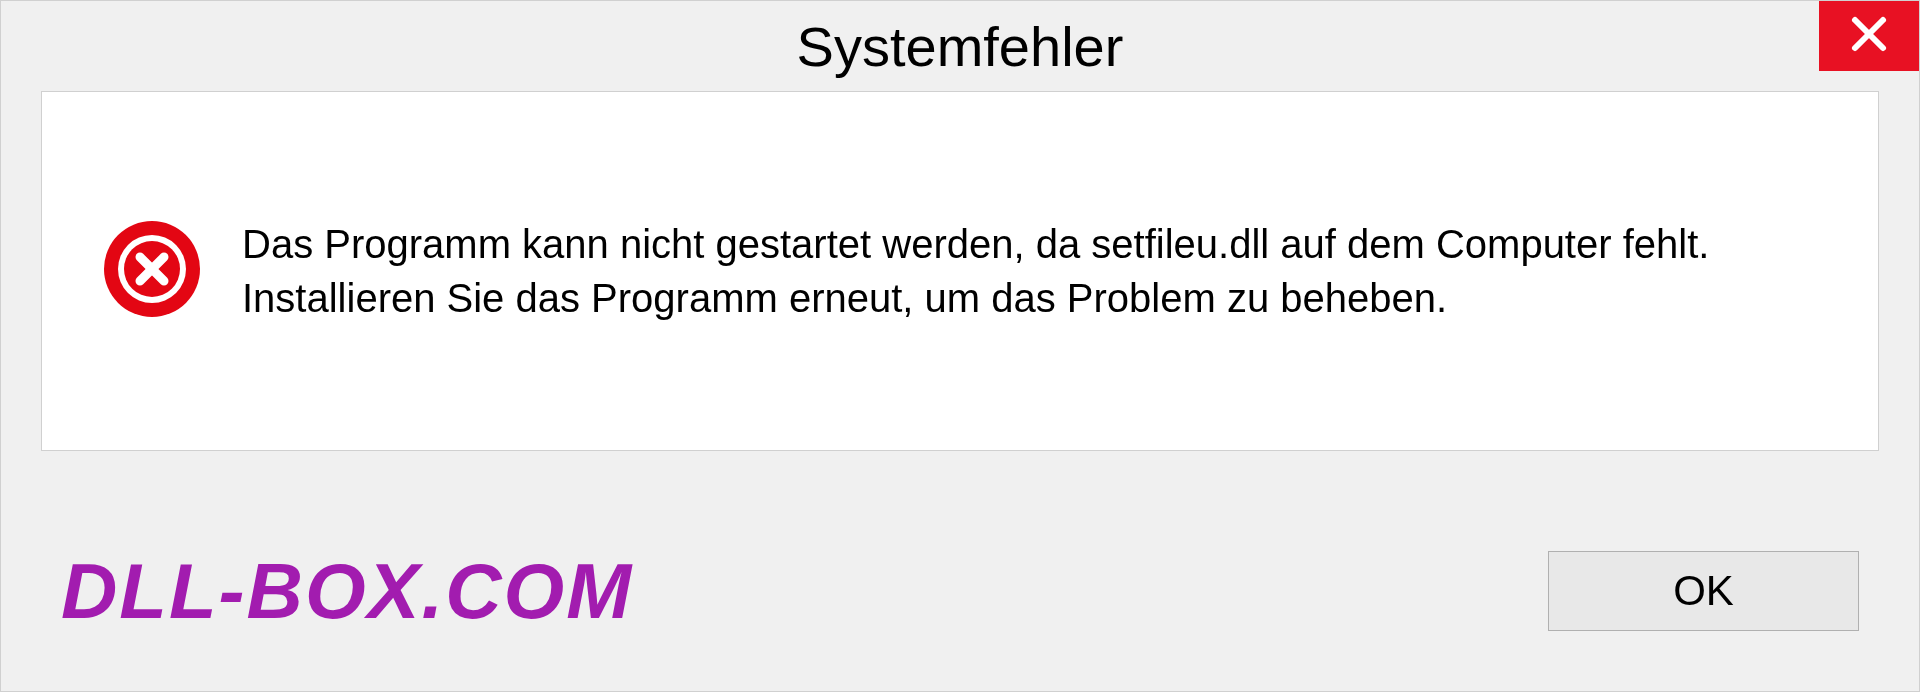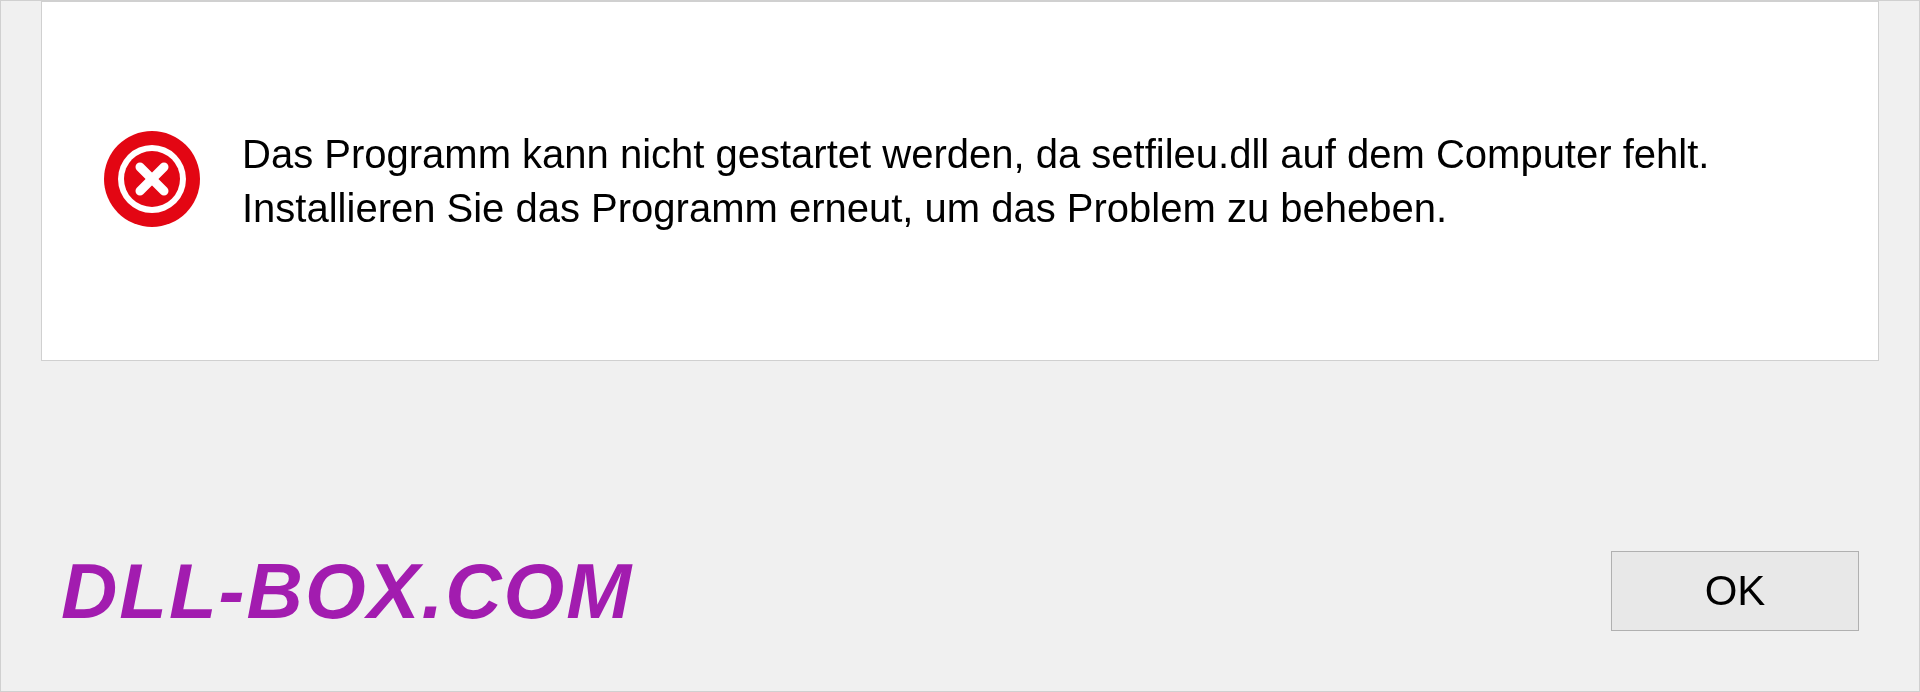--- a/index.html
+++ b/index.html
@@ -84,36 +84,47 @@
     }
     .watermark {
       font-size: 78px;
       font-weight: 900;
       font-style: italic;
       color: #a21caf;
       letter-spacing: 2px;
       font-family: Arial, Helvetica, sans-serif;
     }
     .ok-button {
-      width: 248px;
+      width: 311px;
       height: 80px;
       background: #e8e8e8;
       border: 1px solid #b0b0b0;
       font-size: 42px;
       color: #000;
       display: flex;
       align-items: center;
       justify-content: center;
       cursor: pointer;
     }
   </style>
 </head>
 <body>
 
 <div class="dialog-window">
+  <div class="title-bar">
+    <span class="title-text">Systemfehler</span>
+    <div class="close-button">
+      <span>
+        <svg viewBox="0 0 40 40">
+          <line x1="6" y1="6" x2="34" y2="34" stroke="#ffffff" stroke-width="6" stroke-linecap="round"></line>
+          <line x1="34" y1="6" x2="6" y2="34" stroke="#ffffff" stroke-width="6" stroke-linecap="round"></line>
+        </svg>
+      </span>
+    </div>
+  </div>
 
   <div class="content-area">
     <div class="error-icon">
       <svg viewBox="0 0 100 100">
         <circle cx="50" cy="50" r="48" fill="#e30613"></circle>
         <circle cx="50" cy="50" r="34" fill="#ffffff"></circle>
         <circle cx="50" cy="50" r="28" fill="#e30613"></circle>
         <line x1="38" y1="38" x2="62" y2="62" stroke="#ffffff" stroke-width="9" stroke-linecap="round"></line>
         <line x1="62" y1="38" x2="38" y2="62" stroke="#ffffff" stroke-width="9" stroke-linecap="round"></line>
       </svg>

